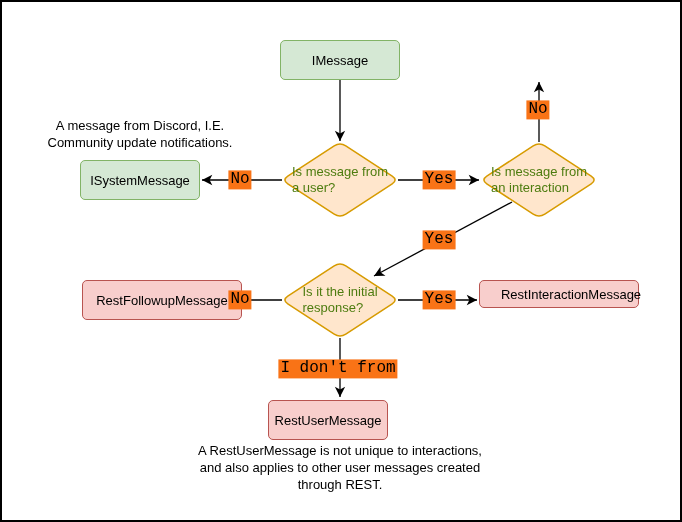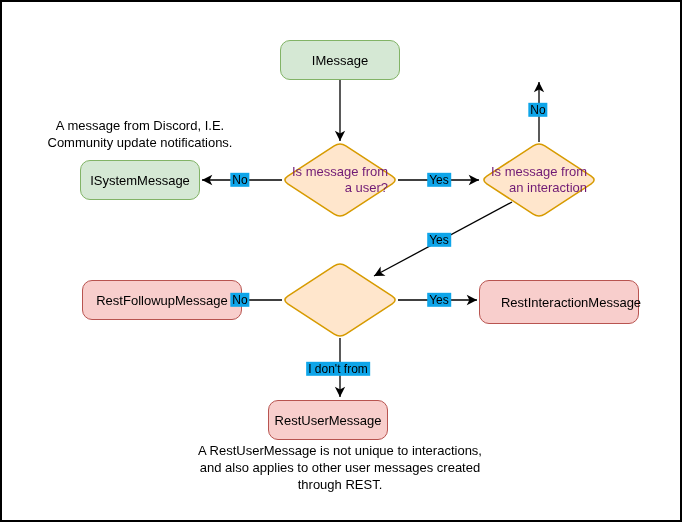--- a/index.html
+++ b/index.html
@@ -9,41 +9,41 @@
     box-sizing: border-box;
     border: 2px solid #000;
     background: #fff;
     font-family: "Liberation Sans", sans-serif;
     overflow: hidden;
   }
   .layer { position: absolute; left: 0; top: 0; }
   .node {
     position: absolute;
     box-sizing: border-box;
-    border-radius: 10px;
+    border-radius: 5px;
     display: flex; align-items: center; justify-content: center;
     font-size: 13px; color: #000;
     text-align: center;
     white-space: pre-line;
   }
   .node.green { background: #d5e8d4; border: 1.5px solid #82b366; }
   .node.red   { background: #f8cecc; border: 1.5px solid #b85450; }
   .dlabel {
     position: absolute;
     display: flex; align-items: center; justify-content: center;
-    font-size: 13px; color: #701a75; text-align: right;
+    font-size: 13px; color: #4d7c0f; text-align: left;
     white-space: pre-line; line-height: 1.25;
     pointer-events: none;
   }
   .elabel {
     position: absolute;
     transform: translate(-50%, -50%);
-    font-size: 12px; color: #000;
-    background: #0ea5e9; padding: 0 2px;
-    white-space: nowrap; line-height: 1.2;
+    font-size: 16px; color: #000;
+    background: #f97316; padding: 0 2px;
+    white-space: nowrap; line-height: 1.2; font-family: Liberation Mono, monospace;
   }
   .note {
     position: absolute;
     font-size: 13px; color: #000;
     text-align: center; line-height: 1.3;
     white-space: pre-line;
   }
 </style>
 </head>
 <body>
@@ -67,27 +67,29 @@
     <line x1="340" y1="338" x2="340" y2="397" stroke="#000" stroke-width="1.3" marker-end="url(#arrowhead)"></line>
 
     <path transform="translate(340,180)" d="M 5.8 -34.2 L 52.2 -3.8 Q 58 0 52.2 3.8 L 5.8 34.2 Q 0 38 -5.8 34.2 L -52.2 3.8 Q -58 0 -52.2 -3.8 L -5.8 -34.2 Q 0 -38 5.8 -34.2 Z" stroke-width="1.5" fill="#ffe6cc" stroke="#d79b00"></path>
     <path transform="translate(539,180)" d="M 5.8 -34.2 L 52.2 -3.8 Q 58 0 52.2 3.8 L 5.8 34.2 Q 0 38 -5.8 34.2 L -52.2 3.8 Q -58 0 -52.2 -3.8 L -5.8 -34.2 Q 0 -38 5.8 -34.2 Z" stroke-width="1.5" fill="#ffe6cc" stroke="#d79b00"></path>
     <path transform="translate(340,300)" d="M 5.8 -34.2 L 52.2 -3.8 Q 58 0 52.2 3.8 L 5.8 34.2 Q 0 38 -5.8 34.2 L -52.2 3.8 Q -58 0 -52.2 -3.8 L -5.8 -34.2 Q 0 -38 5.8 -34.2 Z" stroke-width="1.5" fill="#ffe6cc" stroke="#d79b00"></path>
   </svg>
 
   <div class="node green" style="left:278px; top:38px;  width:120px; height:40px;">IMessage</div>
   <div class="node green" style="left:78px;  top:158px; width:120px; height:40px;">ISystemMessage</div>
   <div class="node red" style="left:38px;  top:278px; width:160px; height:40px;margin-left:42px;">RestFollowupMessage</div>
-  <div class="node red" style="left:477px; top:278px; width:160px; height:44px;padding-left:24px;">RestInteractionMessage</div>
+  <div class="node red" style="left:477px; top:278px; width:160px; height:28px;padding-left:24px;">RestInteractionMessage</div>
   <div class="node red" style="left:266px; top:398px; width:120px; height:40px;">RestUserMessage</div>
 
   <div class="dlabel" style="left:263px; top:153px; width:150px; height:50px;">Is message from
 a user?</div>
   <div class="dlabel" style="left:462px; top:153px; width:150px; height:50px;">Is message from
 an interaction</div>
+  <div class="dlabel" style="left:263px; top:273px; width:150px; height:50px;">Is it the initial
+response?</div>
 
   <span class="elabel" style="left:238px; top:178px;">No</span>
   <span class="elabel" style="left:437px; top:178px;">Yes</span>
   <span class="elabel" style="left:536px; top:108px;">No</span>
   <span class="elabel" style="left:437px; top:238px;">Yes</span>
   <span class="elabel" style="left:238px; top:298px;">No</span>
   <span class="elabel" style="left:437px; top:298px;">Yes</span>
   <span class="elabel" style="left:336px; top:367px;">I don't from</span>
 
   <div class="note" style="left:8px; top:116px; width:260px;">A message from Discord, I.E.

